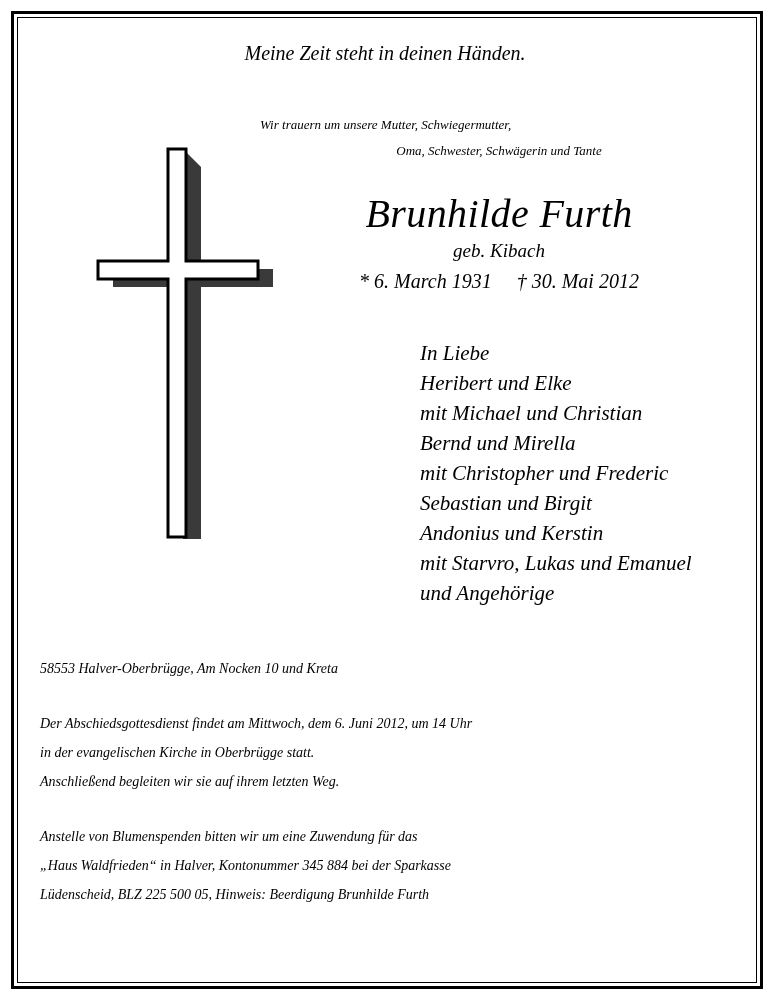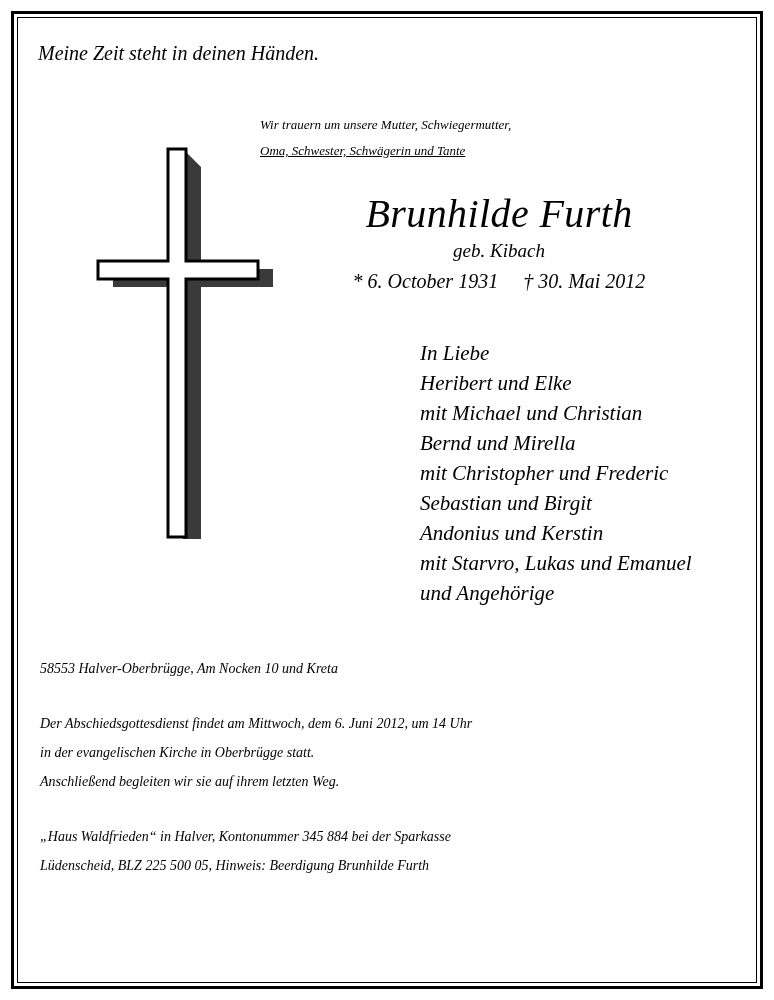--- a/index.html
+++ b/index.html
@@ -42,21 +42,21 @@
   .content {
     position: absolute;
     left: 38px;
     top: 34px;
     width: 700px;
     height: 930px;
   }
 
   
   .quote {
-    text-align: left;
+    text-align: center;
     font-style: italic;
     font-size: 20px;
     padding-right: 6px;
     margin-top: 8px;
   }
 
   
   .cross-wrap {
     position: absolute;
     left: 30px;
@@ -73,22 +73,21 @@
     width: 478px;
   }
   .mourn-line {
     font-style: italic;
     font-size: 13px;
     line-height: 26px;
     text-align: justify;
     text-justify: inter-word;
   }
   .mourn-line.last {
-    text-align: left;
-    text-decoration: underline;
+    text-align: center;
   }
   .name {
     text-align: center;
     font-style: italic;
     font-size: 40px;
     line-height: 48px;
     margin-top: 26px;
     letter-spacing: 0.4px;
   }
   .born-name {
@@ -162,21 +161,21 @@
           <polygon points="100,10 118,10 118,122 190,122 190,140 118,140 118,398 100,398 100,140 30,140 30,122 100,122" fill="#ffffff" stroke="#000000" stroke-width="3"></polygon>
         </g>
       </svg>
     </div>
 
     <div class="main-col">
       <div class="mourn-line">Wir trauern um unsere Mutter, Schwiegermutter,</div>
       <div class="mourn-line last">Oma, Schwester, Schwägerin und Tante</div>
       <div class="name">Brunhilde Furth</div>
       <div class="born-name">geb. Kibach</div>
-      <div class="dates">* 6. October 1931     † 30. Mai 2012</div>
+      <div class="dates">* 6. March 1931     † 30. Mai 2012</div>
     </div>
 
     <div class="family">
       <div>In Liebe</div>
       <div>Heribert und Elke</div>
       <div>mit Michael und Christian</div>
       <div>Bernd und Mirella</div>
       <div>mit Christopher und Frederic</div>
       <div>Sebastian und Birgit</div>
       <div>Andonius und Kerstin</div>
@@ -188,20 +187,21 @@
 
       <div class="addr">58553 Halver-Oberbrügge, Am Nocken 10 und Kreta</div>
 
       <div class="service">
         <div>Der Abschiedsgottesdienst findet am Mittwoch, dem 6. Juni 2012, um 14 Uhr</div>
         <div>in der evangelischen Kirche in Oberbrügge statt.</div>
         <div>Anschließend begleiten wir sie auf ihrem letzten Weg.</div>
       </div>
 
       <div class="donation">
+        <div>Anstelle von Blumenspenden bitten wir um eine Zuwendung für das</div>
         <div>„Haus Waldfrieden“ in Halver, Kontonummer 345 884 bei der Sparkasse</div>
         <div>Lüdenscheid, BLZ 225 500 05, Hinweis: Beerdigung Brunhilde Furth</div>
       </div>
 
     </div>
 
   </div>
 </div>
 
 </body></html>

